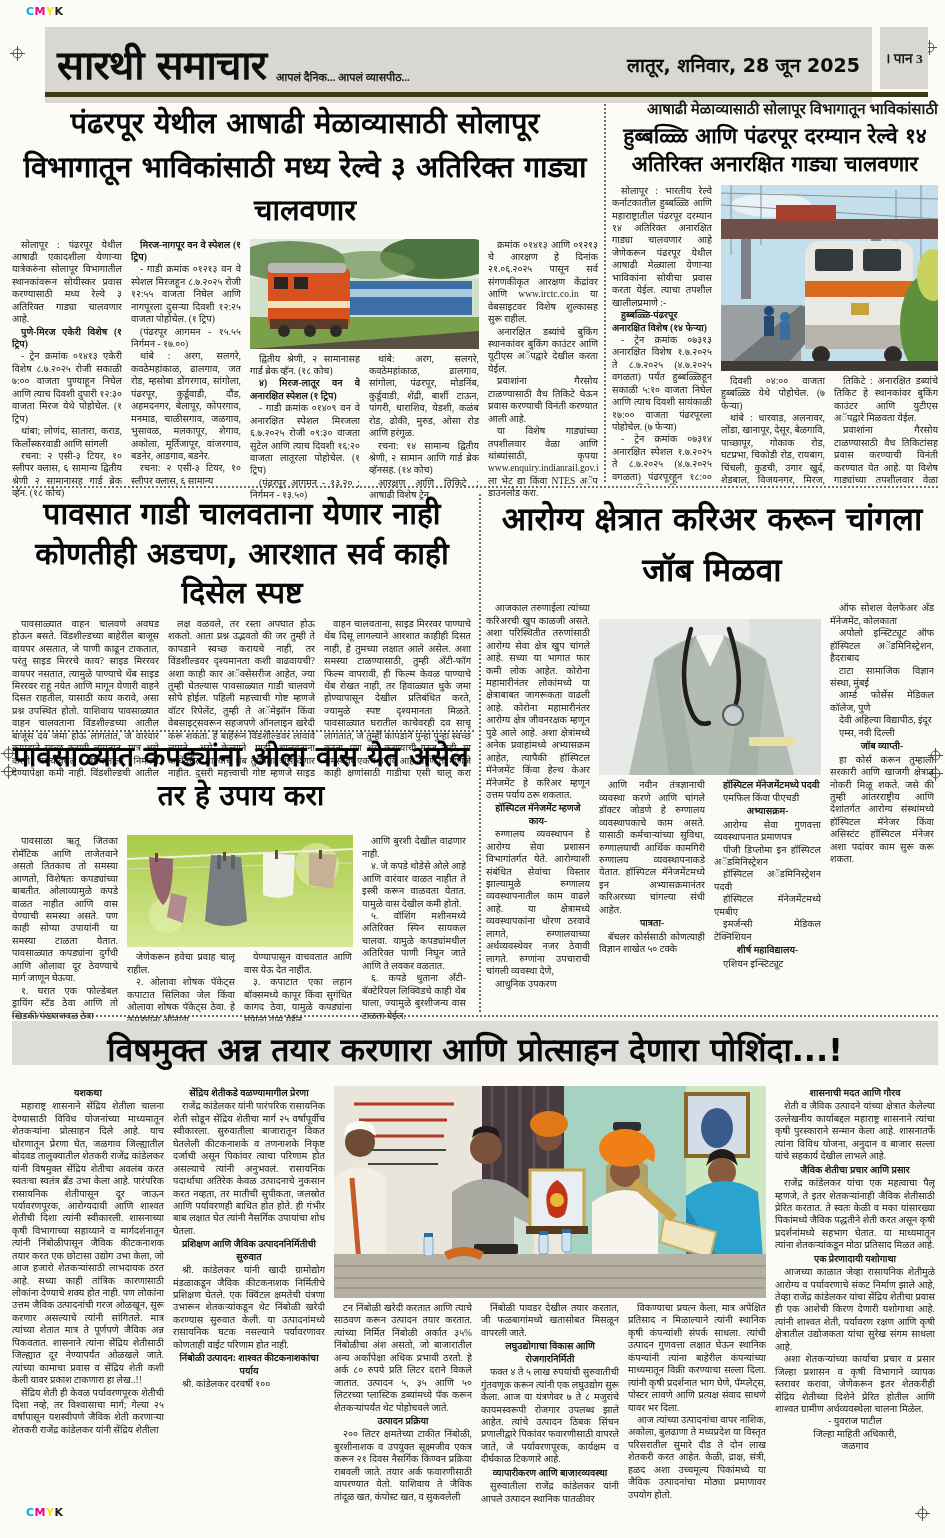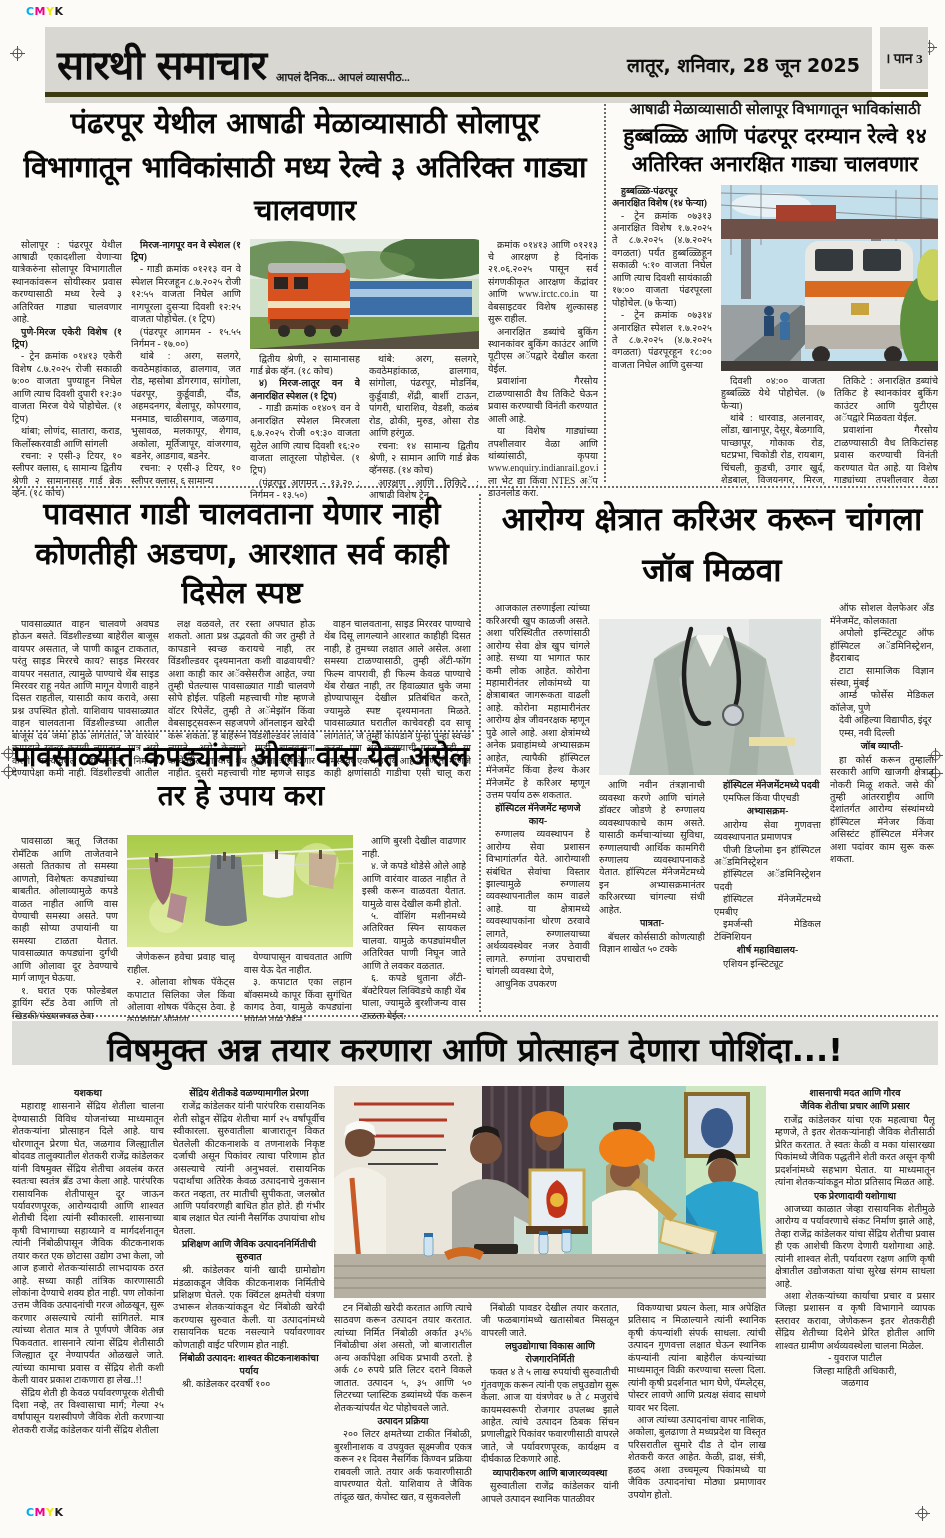--- a/index.html
+++ b/index.html
@@ -17,21 +17,21 @@
   .dateline{margin-left:auto;font-family:"DejaVu Sans",sans-serif;font-weight:800;font-size:19px;
         color:#0d0d0d;white-space:nowrap;}
   .pagebox{left:880px;top:27px;width:48px;height:62px;display:flex;align-items:center;justify-content:center;
         font-weight:bold;font-size:13.5px;}
   .rule{left:45px;top:92px;width:883px;height:5px;background:#3d3910;}
   .hdot{border-top:2px dotted #6b6b6b;height:0;}
   .vdot{border-left:2px dotted #6b6b6b;width:0;}
   .story{position:absolute;}
   .hl{margin:0;text-align:center;font-family:"DejaVu Sans",sans-serif;color:#080808;font-weight:900;}
   .hl1{font-size:29px;line-height:1.5;}
-  .kicker{font-size:15px;font-weight:bold;text-align:center;margin:0;line-height:1.2;}
+  .kicker{font-size:15px;font-weight:bold;text-align:right;margin:0;line-height:1.2;}
   .hl2{font-size:21px;line-height:1.35;margin-top:4px;}
   .hl3{font-size:30px;line-height:1.32;}
   .hl4{font-size:28px;line-height:1.4;}
   .hl5{font-size:32px;line-height:1.6;font-family:"DejaVu Serif",serif;}
   .hl6{font-size:32px;line-height:58px;}
   .cols{display:flex;gap:9px;}
   .col{font-size:9.5px;line-height:1.31;text-align:justify;overflow:hidden;}
   .col p{margin:0;text-indent:9px;}
   .col p.b{font-weight:bold;}
   .col .subhead{font-weight:bold;text-align:center;text-indent:0;margin:1px 0;}
@@ -152,20 +152,21 @@
           <p>या विशेष गाड्यांच्या तपशीलवार वेळा आणि थांब्यांसाठी, कृपया www.enquiry.indianrail.gov.in ला भेट द्या किंवा NTES अॅप डाउनलोड करा.</p>
         </div>
     </div>
   </section>
 
   <section class="story" style="left:612px;top:100px;width:326px;">
     <p class="kicker">आषाढी मेळाव्यासाठी सोलापूर विभागातून भाविकांसाठी</p>
     <h2 class="hl hl2">हुब्बळ्ळि आणि पंढरपूर दरम्यान रेल्वे १४ अतिरिक्त अनारक्षित गाड्या चालवणार</h2>
     <div class="cols" style="margin-top:6px;">
       <div class="col" style="width:100px;height:300px;">
+          <p>सोलापूर : भारतीय रेल्वे कर्नाटकातील हुब्बळ्ळि आणि महाराष्ट्रातील पंढरपूर दरम्यान १४ अतिरिक्त अनारक्षित गाड्या चालवणार आहे जेणेकरून पंढरपूर येथील आषाढी मेळ्याला येणाऱ्या भाविकांना सोयीचा प्रवास करता येईल. त्याचा तपशील खालीलप्रमाणे :-</p>
           <p class="b">हुब्बळ्ळि-पंढरपूर अनारक्षित विशेष (१४ फेऱ्या)</p>
           <p>- ट्रेन क्रमांक ०७३१३ अनारक्षित विशेष १.७.२०२५ ते ८.७.२०२५ (४.७.२०२५ वगळता) पर्यंत हुब्बळ्ळिहून सकाळी ५:१० वाजता निघेल आणि त्याच दिवशी सायंकाळी १७:०० वाजता पंढरपूरला पोहोचेल. (७ फेऱ्या)</p>
           <p>- ट्रेन क्रमांक ०७३१४ अनारक्षित स्पेशल १.७.२०२५ ते ८.७.२०२५ (४.७.२०२५ वगळता) पंढरपूरहून १८:०० वाजता निघेल आणि दुसऱ्या</p>
         </div>
       <div class="grp" style="width:217px;">
         <svg class="photo" width="217" height="186" viewBox="0 0 217 186">
           <rect width="217" height="186" fill="#c4dfec"></rect>
           <ellipse cx="50" cy="20" rx="40" ry="12" fill="#e8f2f6"></ellipse>
           <g stroke="#8b8f93" stroke-width="1">
             <path d="M10 0v70M40 0v60M200 0v80M175 5v60" fill="none"></path>
@@ -437,20 +438,21 @@
               <p>सुरुवातीला राजेंद्र कांडेलकर यांनी आपले उत्पादन स्थानिक पातळीवर</p>
             </div>
           <div class="col" style="width:138px;height:228px;">
               <p>विकण्याचा प्रयत्न केला, मात्र अपेक्षित प्रतिसाद न मिळाल्याने त्यांनी स्थानिक कृषी कंपन्यांशी संपर्क साधला. त्यांची उत्पादन गुणवत्ता लक्षात घेऊन स्थानिक कंपन्यांनी त्यांना बाहेरील कंपन्यांच्या माध्यमातून विक्री करण्याचा सल्ला दिला. त्यांनी कृषी प्रदर्शनात भाग घेणे, पॅम्प्लेट्स, पोस्टर लावणे आणि प्रत्यक्ष संवाद साधणे यावर भर दिला.</p>
               <p>आज त्यांच्या उत्पादनांचा वापर नाशिक, अकोला, बुलढाणा ते मध्यप्रदेश या विस्तृत परिसरातील सुमारे दीड ते दोन लाख शेतकरी करत आहेत. केळी, द्राक्ष, संत्री, हळद अशा उच्चमूल्य पिकांमध्ये या जैविक उत्पादनांचा मोठ्या प्रमाणावर उपयोग होतो.</p>
             </div>
         </div>
       </div>
       <div class="col" style="width:160px;height:448px;">
           <div class="subhead">शासनाची मदत आणि गौरव</div>
+          <p>शेती व जैविक उत्पादने यांच्या क्षेत्रात केलेल्या उल्लेखनीय कार्याबद्दल महाराष्ट्र शासनाने त्यांचा कृषी पुरस्काराने सन्मान केला आहे. शासनातर्फे त्यांना विविध योजना, अनुदान व बाजार सल्ला यांचे सहकार्य देखील लाभले आहे.</p>
           <div class="subhead">जैविक शेतीचा प्रचार आणि प्रसार</div>
           <p>राजेंद्र कांडेलकर यांचा एक महत्वाचा पैलू म्हणजे, ते इतर शेतकऱ्यांनाही जैविक शेतीसाठी प्रेरित करतात. ते स्वतः केळी व मका यांसारख्या पिकांमध्ये जैविक पद्धतीने शेती करत असून कृषी प्रदर्शनांमध्ये सहभाग घेतात. या माध्यमातून त्यांना शेतकऱ्यांकडून मोठा प्रतिसाद मिळत आहे.</p>
           <div class="subhead">एक प्रेरणादायी यशोगाथा</div>
           <p>आजच्या काळात जेव्हा रासायनिक शेतीमुळे आरोग्य व पर्यावरणाचे संकट निर्माण झाले आहे, तेव्हा राजेंद्र कांडेलकर यांचा सेंद्रिय शेतीचा प्रवास ही एक आशेची किरण देणारी यशोगाथा आहे. त्यांनी शाश्वत शेती, पर्यावरण रक्षण आणि कृषी क्षेत्रातील उद्योजकता यांचा सुरेख संगम साधला आहे.</p>
           <p>अशा शेतकऱ्यांच्या कार्याचा प्रचार व प्रसार जिल्हा प्रशासन व कृषी विभागाने व्यापक स्तरावर करावा, जेणेकरून इतर शेतकरीही सेंद्रिय शेतीच्या दिशेने प्रेरित होतील आणि शाश्वत ग्रामीण अर्थव्यवस्थेला चालना मिळेल.</p>
           <div class="sig">- युवराज पाटील</div>
           <div class="sig">जिल्हा माहिती अधिकारी,</div>
           <div class="sig">जळगाव</div>
         </div>
     </div>

